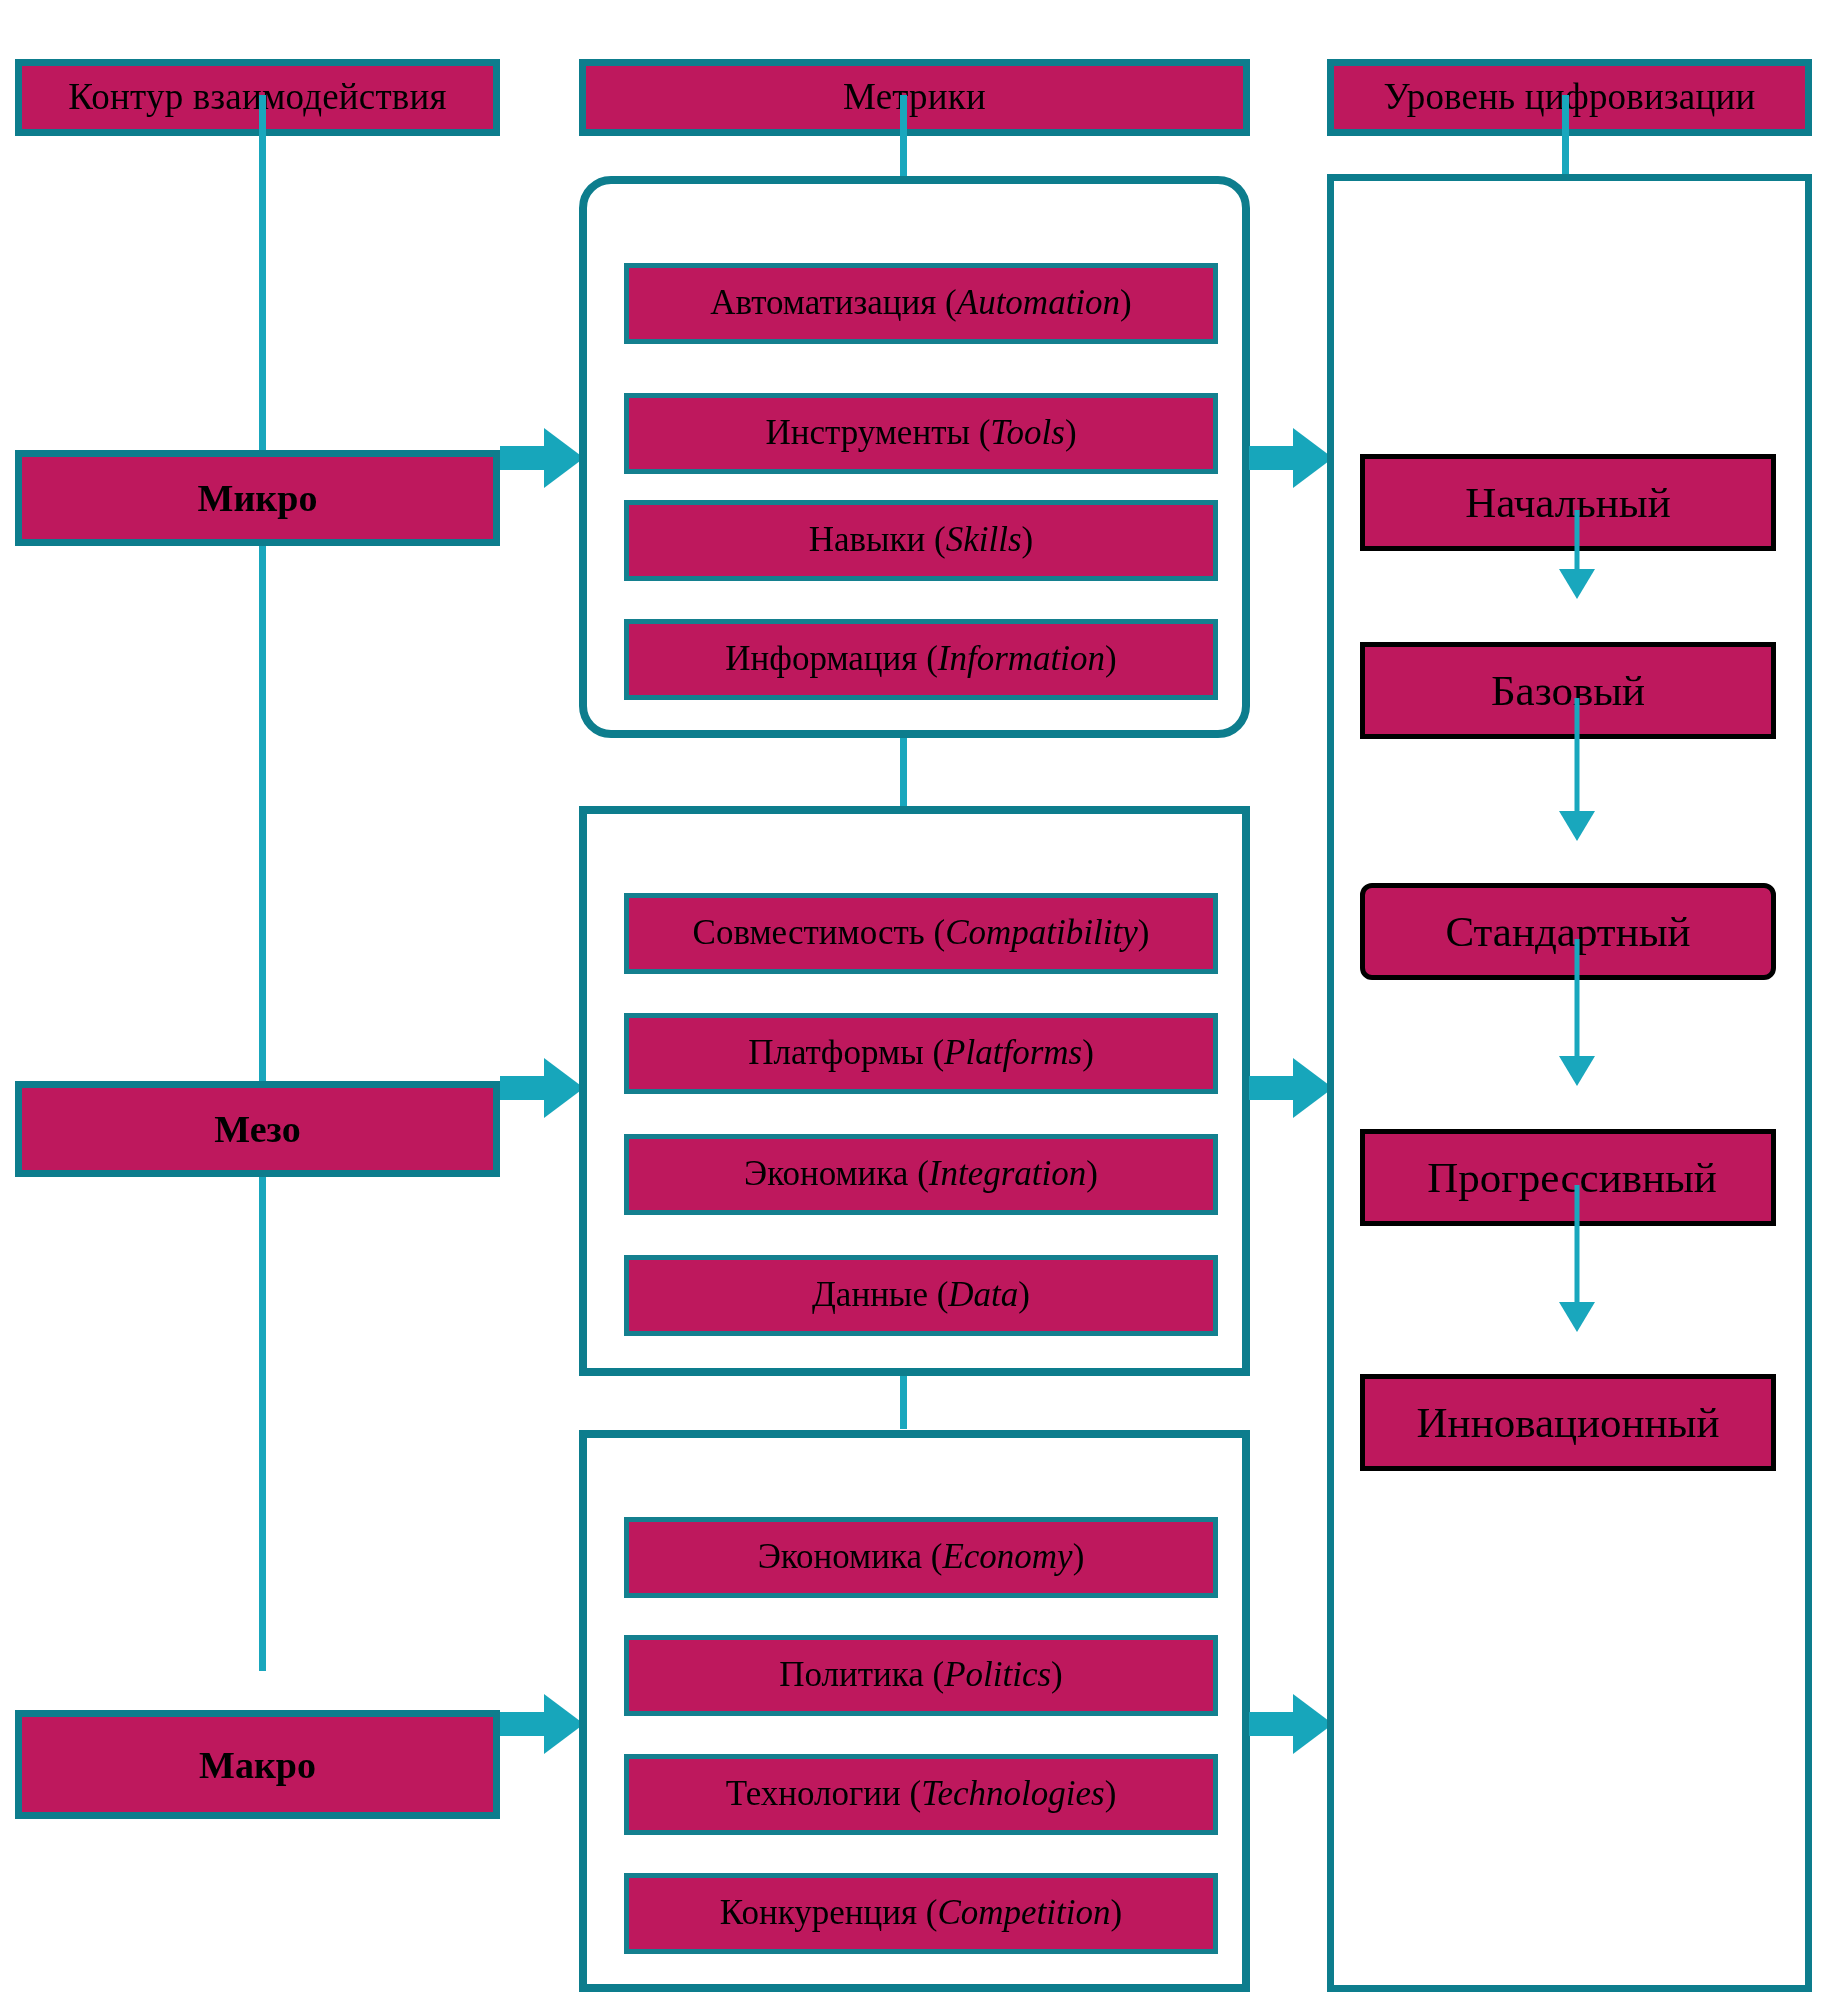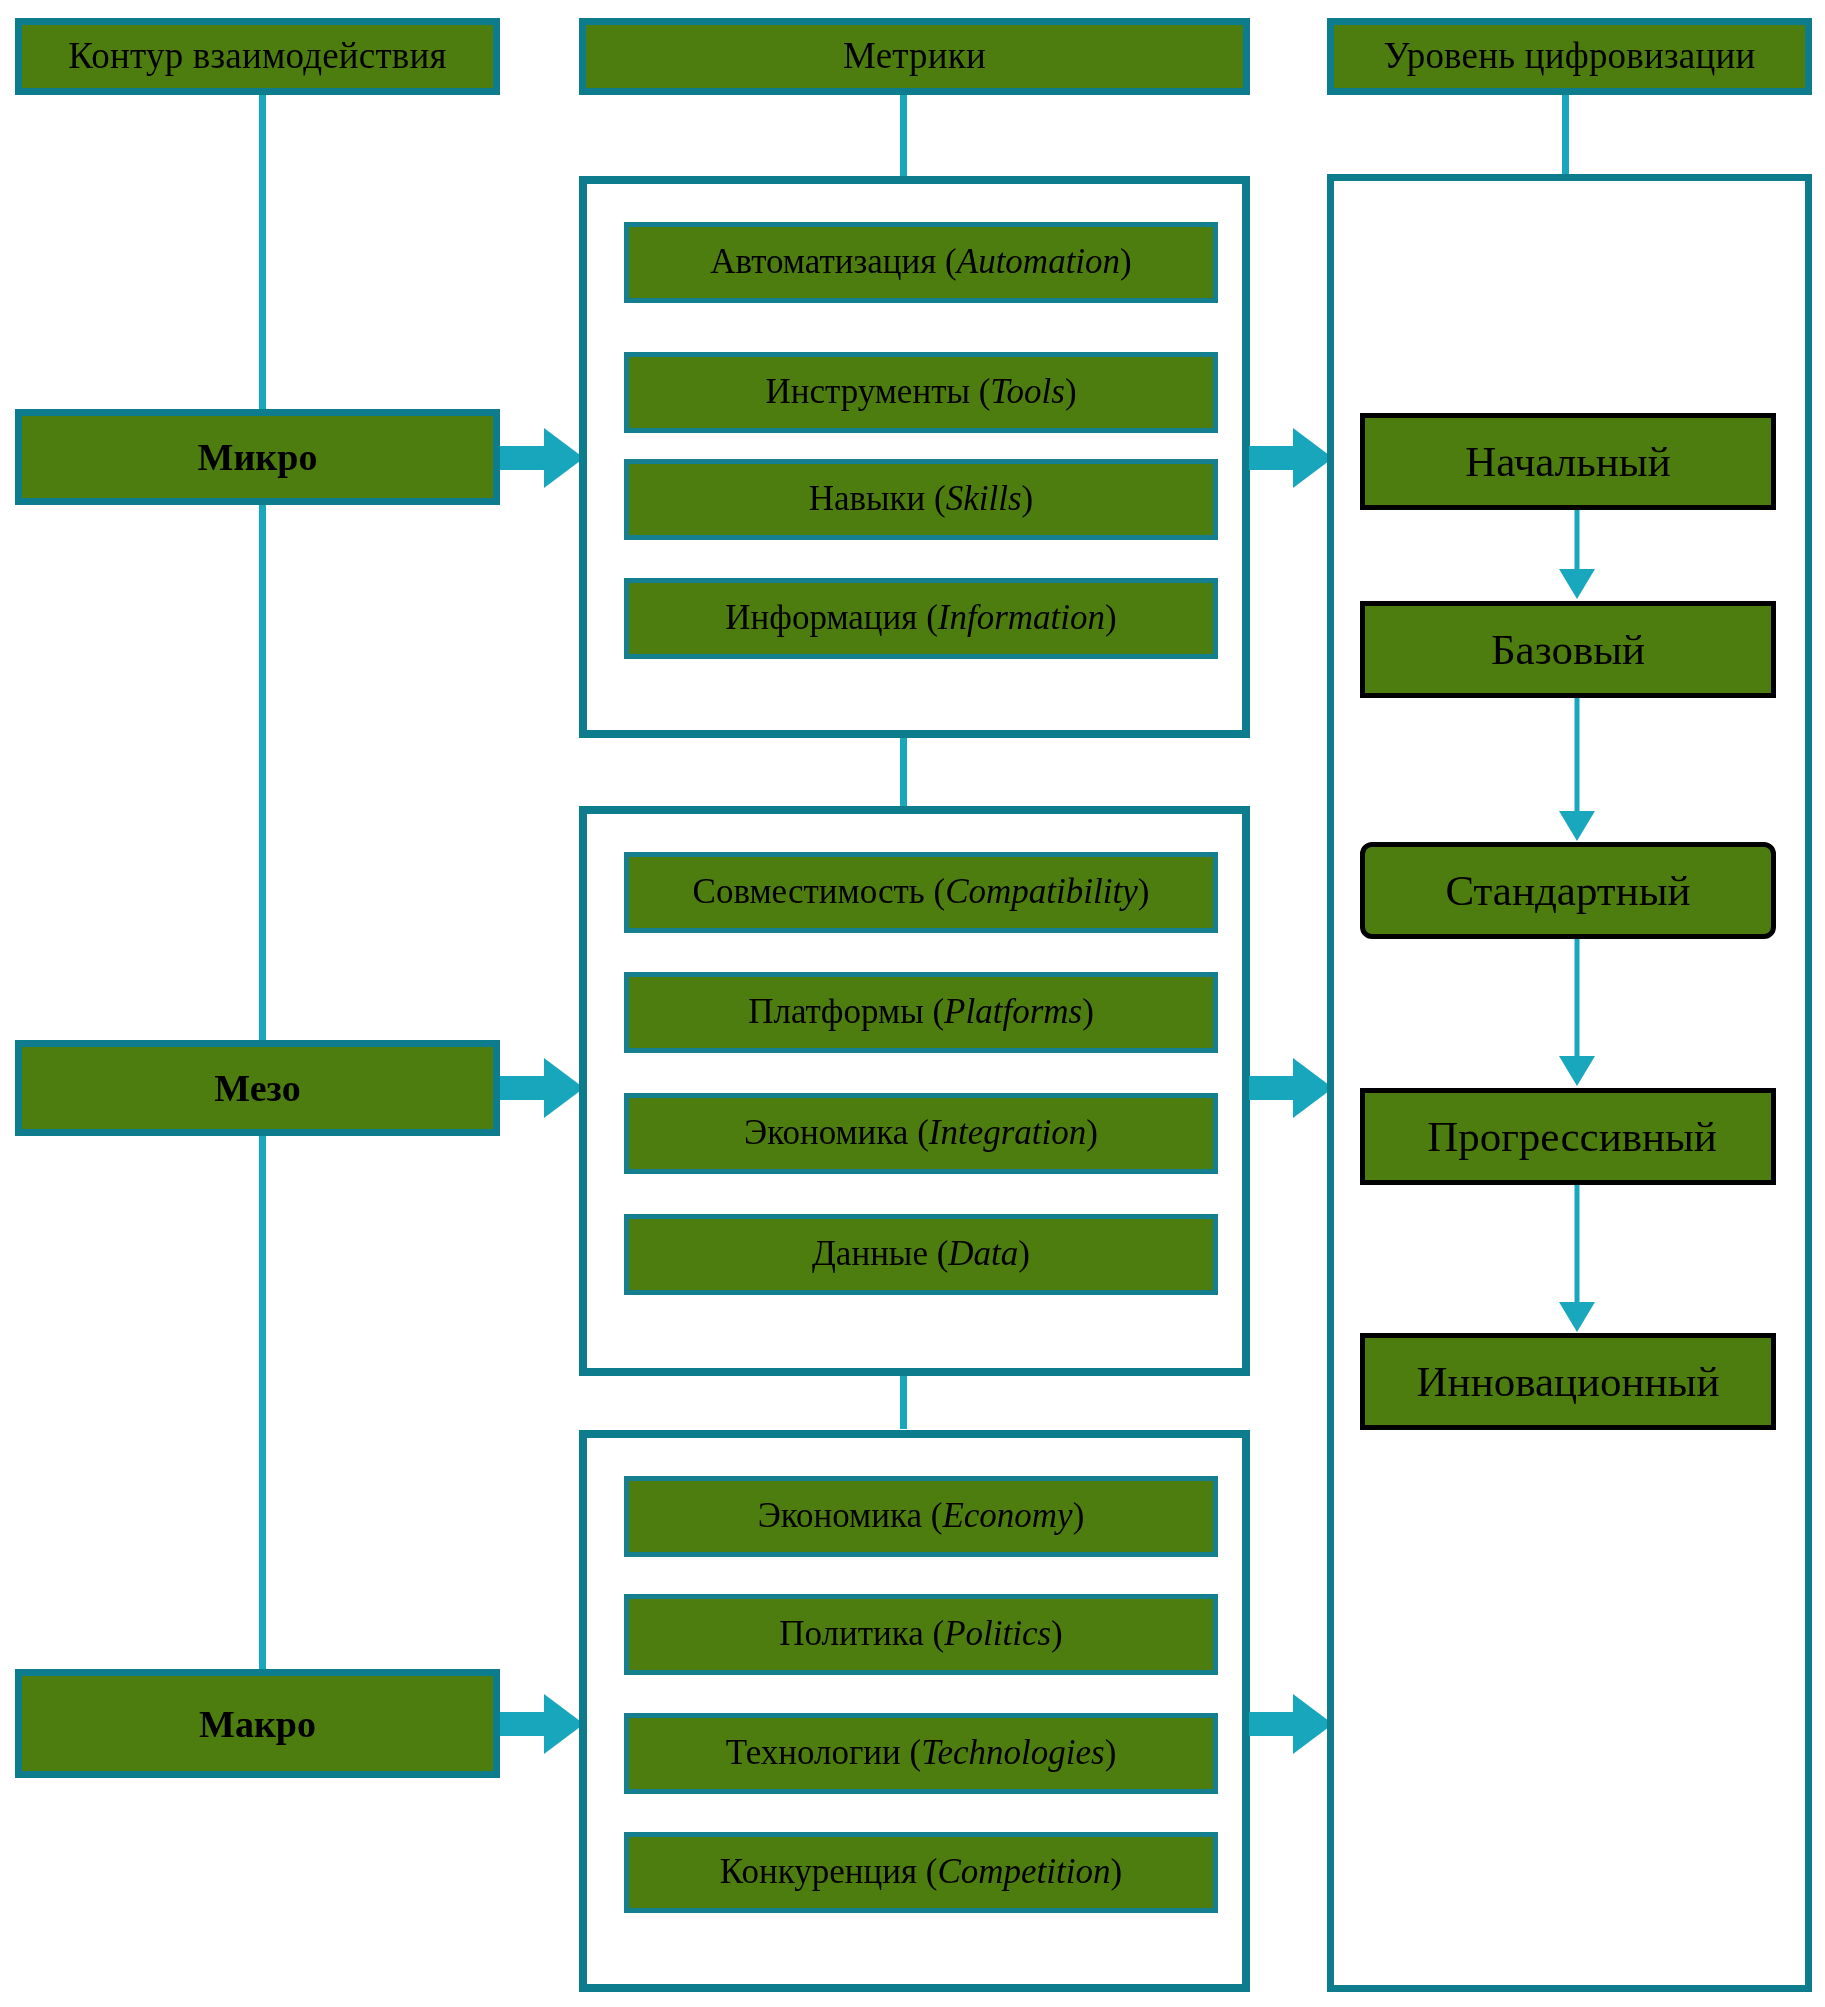--- a/index.html
+++ b/index.html
@@ -11,25 +11,26 @@
     width:1826px;
     height:2008px;
     background:#ffffff;
     overflow:hidden;
   }
 
   
   .box{
     position:absolute;
     box-sizing:border-box;
-    background:#4d7c0f;
+    background:#be185d;
     display:flex;
     align-items:center;
     justify-content:center;
     text-align:left;
+    margin-top:41px;
   }
   .hdr{
     border:7px solid #0d7d8d;
     font-size:37px;
     line-height:1.05;
     letter-spacing:0.2px;
   }
   .loop{
     border:7px solid #0d7d8d;
     font-size:38px;
@@ -150,21 +151,21 @@
 
   <div class="arrow-right" style="left:500px;top:1694px;width:85px;height:59px;">
     <span class="shaft"></span>
     <span class="head"></span>
   </div>
 
   <div class="vline" style="left:900px;top:95px;width:7px;height:83px;"></div>
   <div class="vline" style="left:900px;top:737px;width:7px;height:69px;"></div>
   <div class="vline" style="left:900px;top:1374px;width:7px;height:55px;"></div>
 
-  <div class="group" style="position:absolute;left:579px;top:176px;width:671px;height:562px;box-sizing:border-box;">
+  <div class="group" style="position:absolute;left:579px;top:176px;width:671px;height:562px;box-sizing:border-box;border-radius:32px;">
     <div class="box metric" style="left:37px;top:38px;width:594px;height:81px;">
       <span><span>Автоматизация</span>&nbsp;(<i>Automation</i>)</span>
     </div>
     <div class="box metric" style="left:37px;top:168px;width:594px;height:81px;">
       <span><span>Инструменты</span>&nbsp;(<i>Tools</i>)</span>
     </div>
     <div class="box metric" style="left:37px;top:275px;width:594px;height:81px;">
       <span><span>Навыки</span>&nbsp;(<i>Skills</i>)</span>
     </div>
     <div class="box metric" style="left:37px;top:394px;width:594px;height:81px;">

